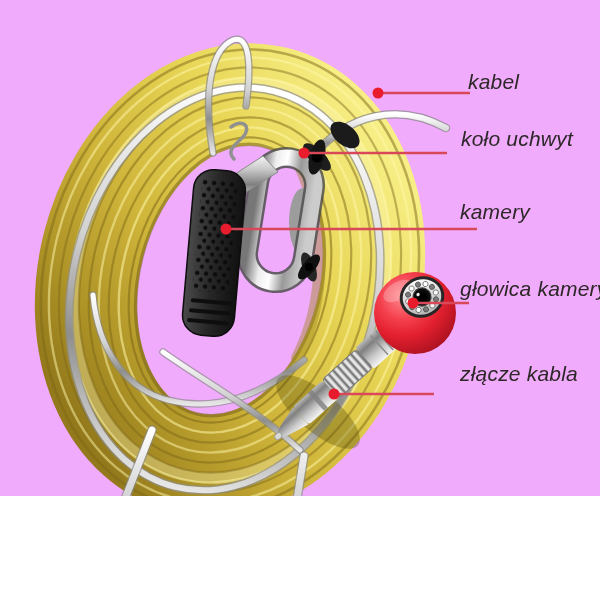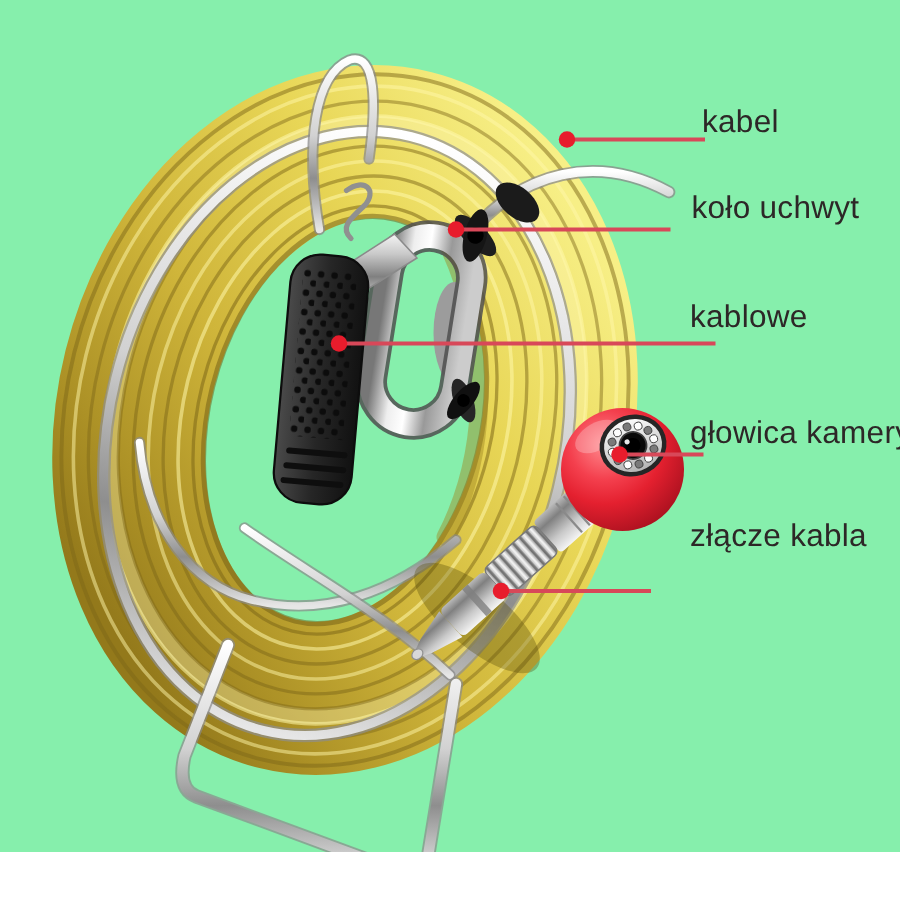--- a/index.html
+++ b/index.html
@@ -1,18 +1,18 @@
 <!DOCTYPE html>
 <html style="--leader-line: #d84859; --leader-dot: #e81c2c; --label-color: #2d2727;"><head>
 <meta charset="utf-8">
 <style>
   html,body{margin:0;padding:0;background:#ffffff;}
   #stage{
-    position:relative;width:600px;height:568px;background:#86efac;
-    font-family:"Liberation Sans",sans-serif;overflow:hidden;
+    position:relative;width:600px;height:496px;background:#f0abfc;
+    font-family:"Liberation Sans",sans-serif;overflow:hidden;font-style:italic;
   }
   #scene{position:absolute;left:0;top:0;width:600px;height:600px;}
   .annot-label{
     position:absolute;
     font-size:21px;line-height:1.15;font-weight:400;
     color:var(--label-color,#2d2727);
     white-space:nowrap;letter-spacing:0.2px;
   }
   .leader{stroke:var(--leader-line,#d84859);stroke-width:2.6;}
   .leader-dot{fill:var(--leader-dot,#e81c2c);}
@@ -201,16 +201,16 @@
       <circle class="leader-dot" r="5.5" cx="378" cy="93"></circle>
       <circle class="leader-dot" r="5.5" cx="304" cy="153"></circle>
       <circle class="leader-dot" r="5.5" cx="226" cy="229"></circle>
       <circle class="leader-dot" r="5.5" cx="413" cy="303"></circle>
       <circle class="leader-dot" r="5.5" cx="334" cy="394"></circle>
     </g>
   </svg>
 
   <div class="annot-label" style="left: 468px; top: 70px;">kabel</div>
   <div class="annot-label" style="left: 461px; top: 127px;">koło uchwyt</div>
-  <div class="annot-label" style="left: 460px; top: 200px;">kablowe</div>
+  <div class="annot-label" style="left: 460px; top: 200px;">kamery</div>
   <div class="annot-label" style="left: 460px; top: 277px;">głowica kamery</div>
-  <div class="annot-label" style="left: 460px; top: 346px;">złącze kabla</div>
+  <div class="annot-label" style="left: 460px; top: 362px;">złącze kabla</div>
 </div>
 
 </body></html>

